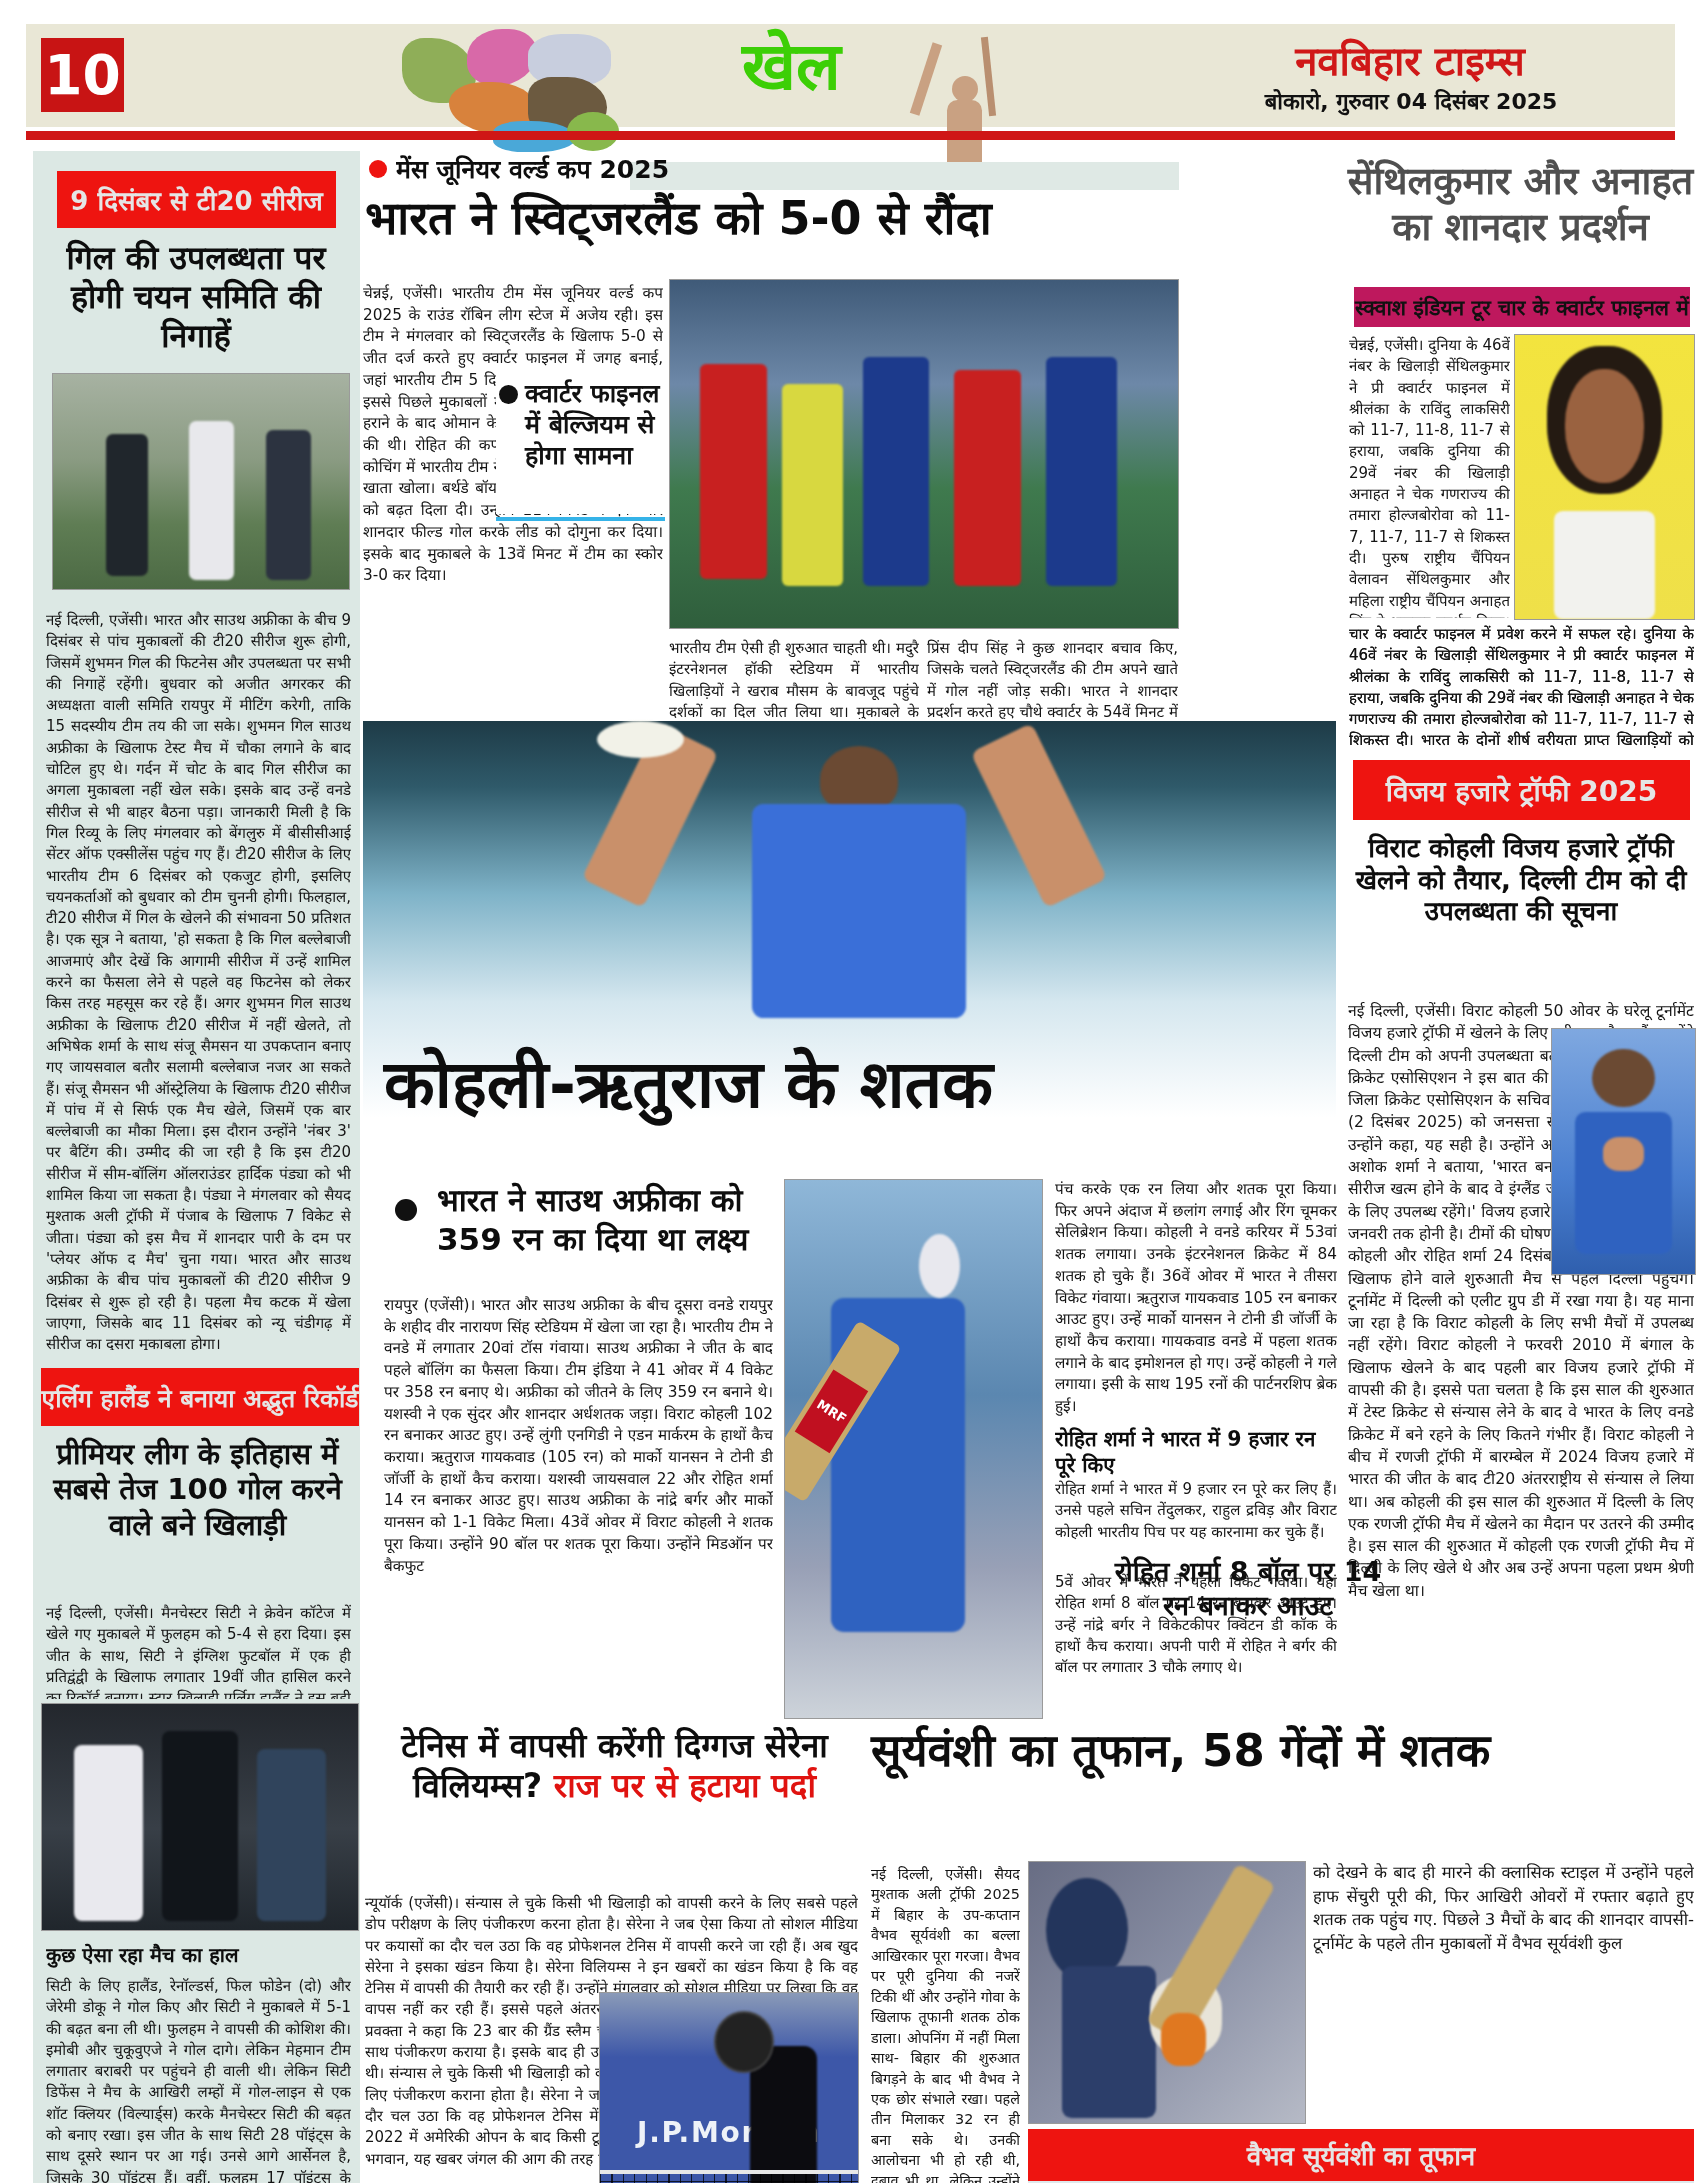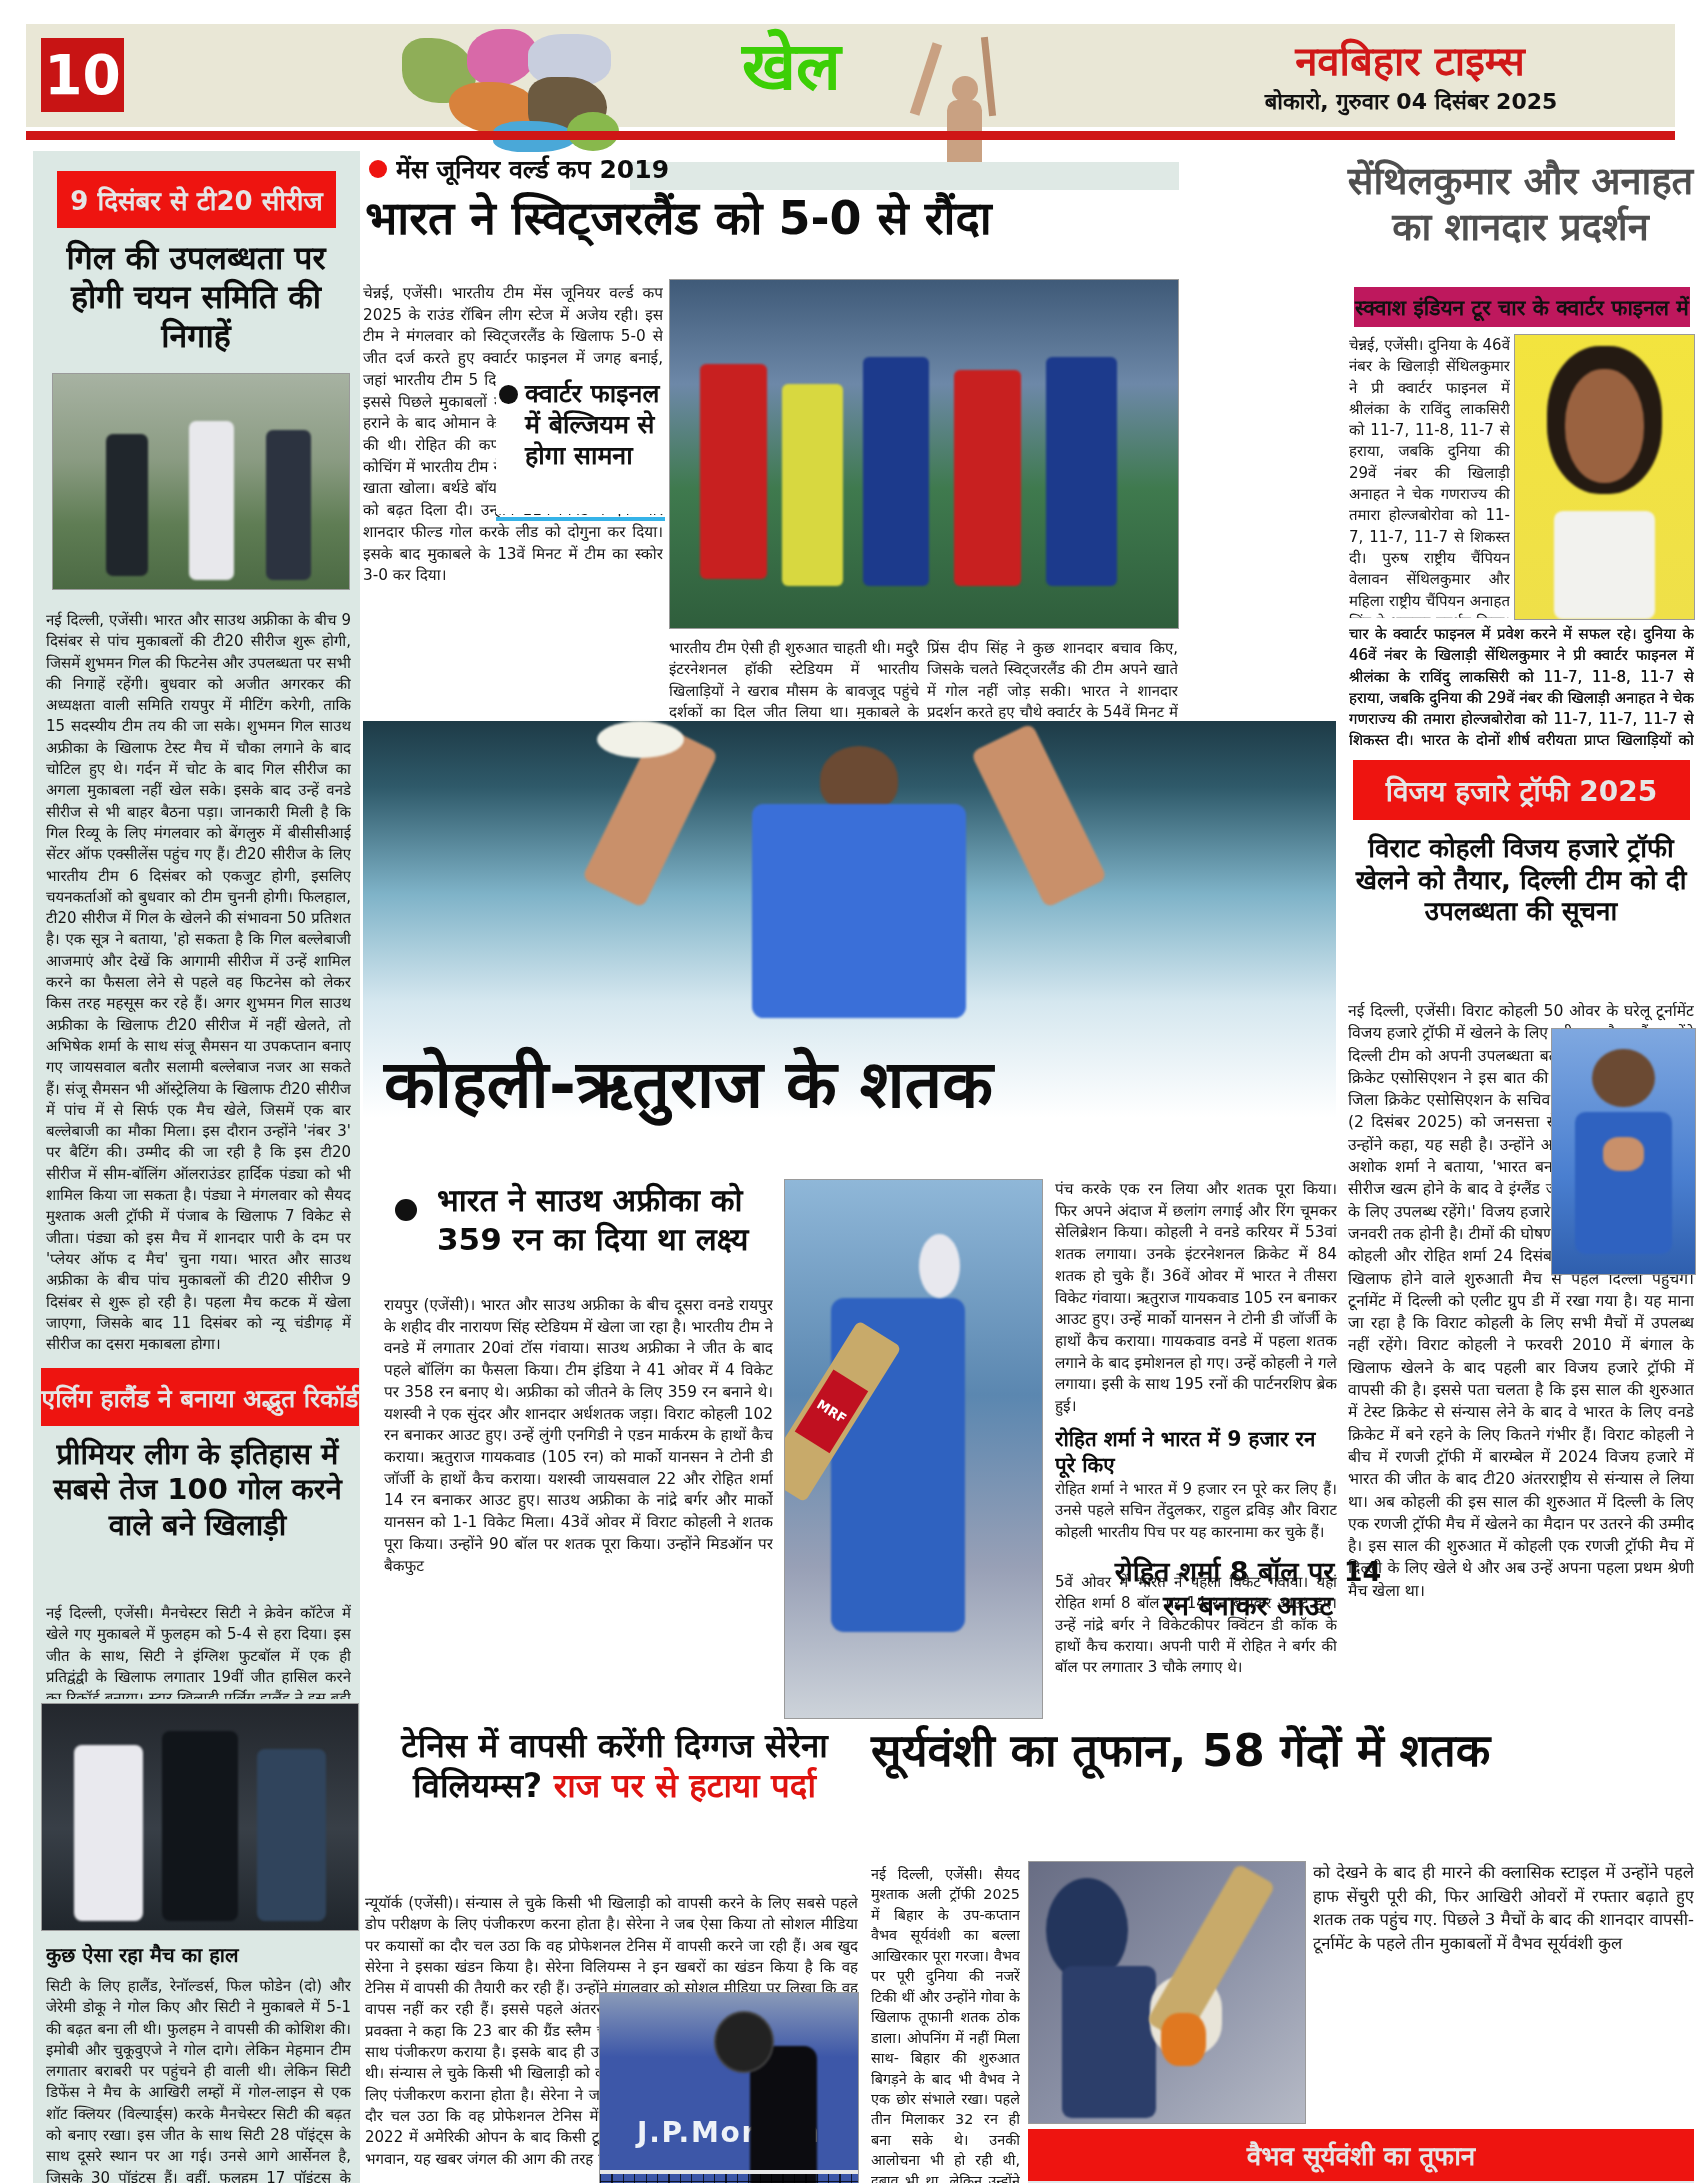--- a/index.html
+++ b/index.html
@@ -97,21 +97,21 @@
     <div class="fig" style="left:10%;top:18%;width:22%;height:78%;background:#e9e9ee;border-radius:7.9px;"></div>
     <div class="fig" style="left:38%;top:12%;width:24%;height:84%;background:#11151a;border-radius:7.9px;"></div>
     <div class="fig" style="left:68%;top:20%;width:22%;height:76%;background:#30445c;border-radius:7.9px;"></div>
   </div>
   <div class="abs subhead" style="left:46px;top:1943px;width:305px;font-size:20px;">कुछ ऐसा रहा मैच का हाल</div>
   <div class="abs body-text" style="left:46px;top:1976px;width:305px;height:352px;">सिटी के लिए हालैंड, रेनॉल्डर्स, फिल फोडेन (दो) और जेरेमी डोकू ने गोल किए और सिटी ने मुकाबले में 5-1 की बढ़त बना ली थी। फुलहम ने वापसी की कोशिश की। इमोबी और चुकूवुएजे ने गोल दागे। लेकिन मेहमान टीम लगातार बराबरी पर पहुंचने ही वाली थी। लेकिन सिटी डिफेंस ने मैच के आखिरी लम्हों में गोल-लाइन से एक शॉट क्लियर (विल्यार्ड्स) करके मैनचेस्टर सिटी की बढ़त को बनाए रखा। इस जीत के साथ सिटी 28 पॉइंट्स के साथ दूसरे स्थान पर आ गई। उनसे आगे आर्सेनल है, जिसके 30 पॉइंट्स हैं। वहीं, फुलहम 17 पॉइंट्स के साथ 15वें स्थान पर बरकरार है।</div>
   <div class="abs body-text" style="left:46px;top:1976px;width:0;height:0;">वह प्रीमियर लीग के इतिहास में सबसे तेज 100 गोल करने वाले खिलाड़ी बन गए। उन्होंने यह कारनामा सिर्फ 111 मैचों में किया और एलन शीयरर के रिकॉर्ड को तोड़ दिया। उन्होंने एलन से 13 मैच कम लिए। यह शानदार उपलब्धि है। एलन शीयरर ने 124 मैच में यह कारनामा किया था।</div>
 
   <div class="abs" style="left:369px;top:160px;width:18.3px;height:18.3px;background:#ee1410;border-radius:50%;"></div>
   <div class="abs" style="left:630px;top:162px;width:549px;height:28px;background:#dfe9e5;"></div>
-  <div class="abs subhead gray" style="left:396px;top:154px;font-size:25px;white-space:nowrap;">मेंस जूनियर वर्ल्ड कप 2019</div>
+  <div class="abs subhead gray" style="left:396px;top:154px;font-size:25px;white-space:nowrap;">मेंस जूनियर वर्ल्ड कप 2025</div>
   <div class="abs headline-left" style="left:365px;top:191px;width:817px;font-size:46px;white-space:nowrap;">भारत ने स्विट्जरलैंड को 5-0 से रौंदा</div>
 
   <div class="abs photo ph-hockey" style="left:669px;top:279px;width:508px;height:348px;">
     <div class="fig" style="left:6%;top:24%;width:13%;height:62%;background:#c82020;border-radius:6.1px;"></div>
     <div class="fig" style="left:22%;top:30%;width:12%;height:58%;background:#d8d840;border-radius:6.1px;"></div>
     <div class="fig" style="left:38%;top:22%;width:13%;height:66%;background:#1c3a8c;border-radius:6.1px;"></div>
     <div class="fig" style="left:56%;top:26%;width:13%;height:62%;background:#c82020;border-radius:6.1px;"></div>
     <div class="fig" style="left:74%;top:22%;width:14%;height:66%;background:#1c3a8c;border-radius:6.1px;"></div>
   </div>
 

